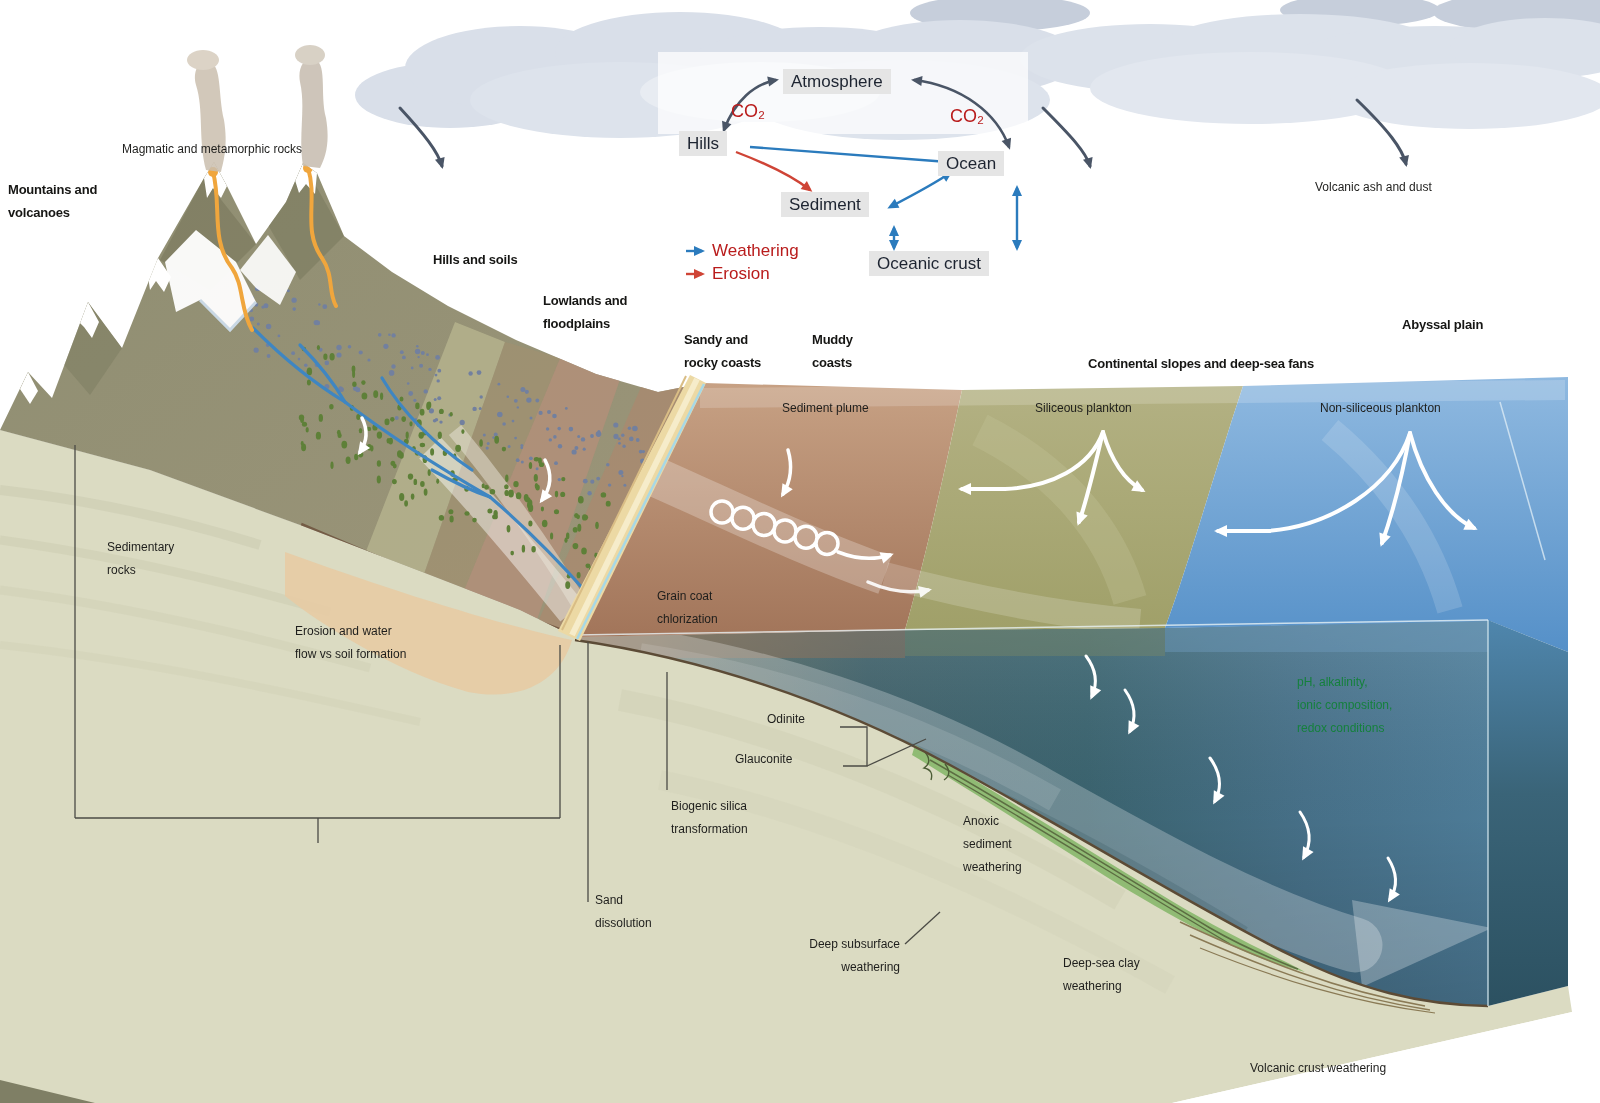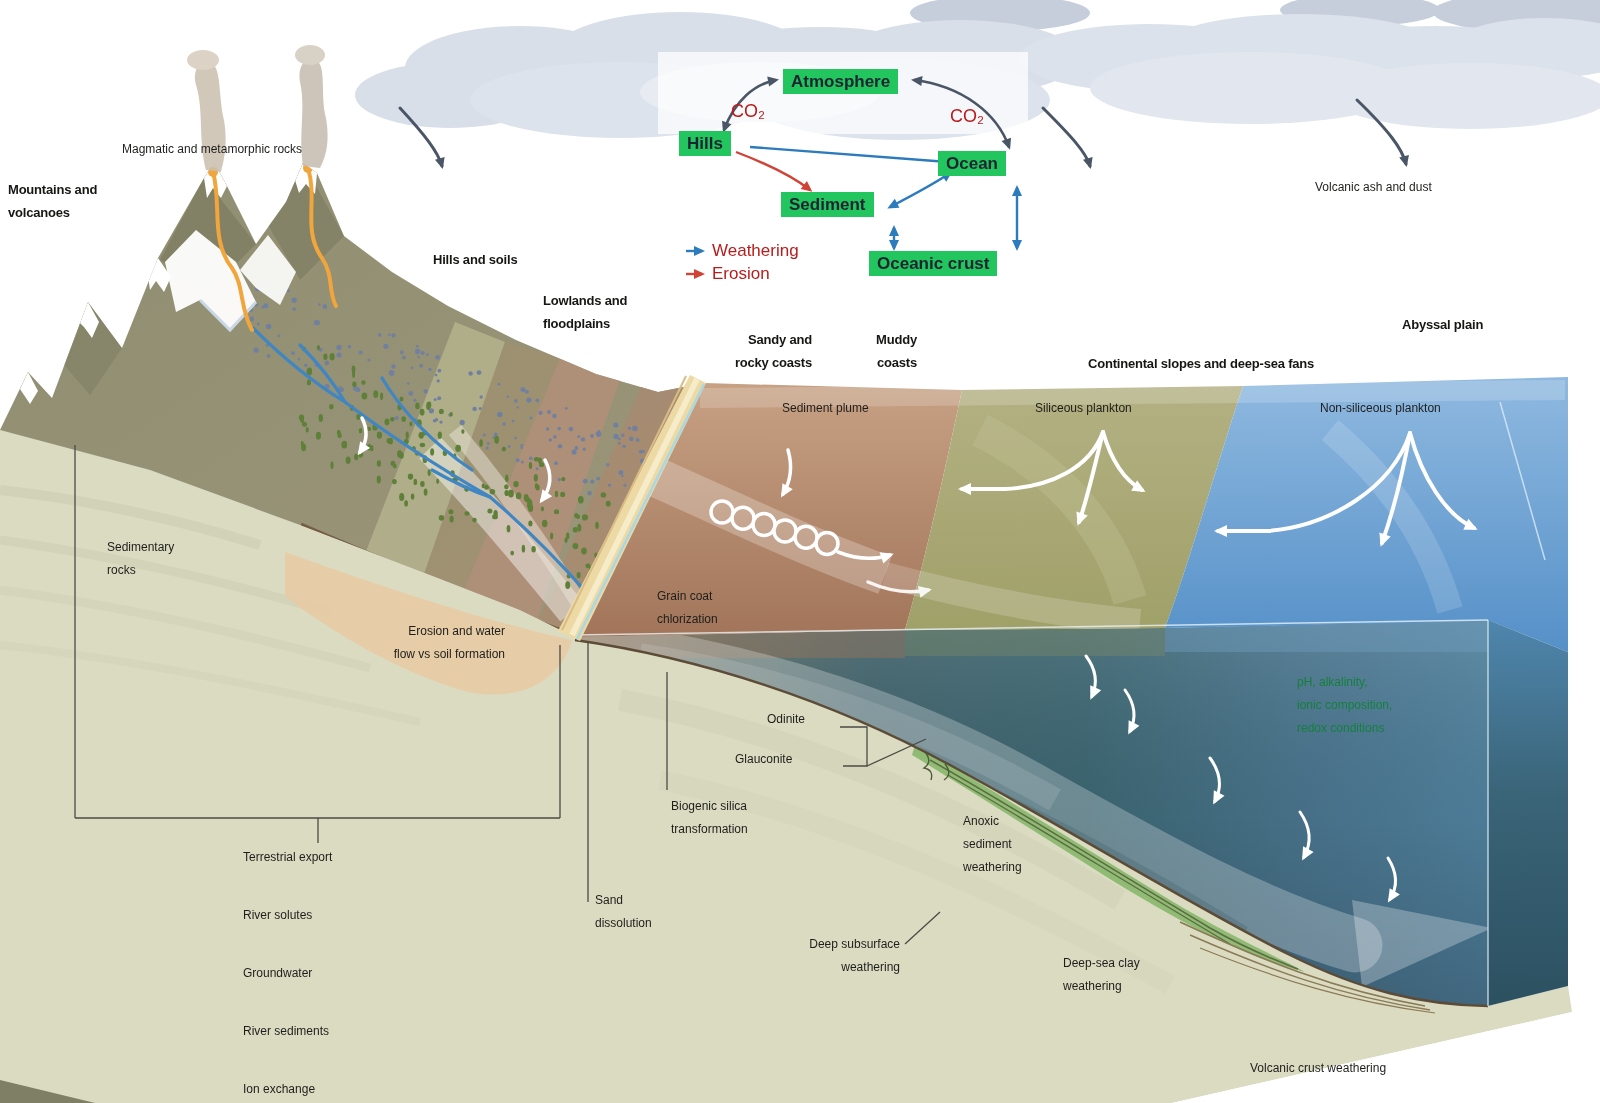--- a/index.html
+++ b/index.html
@@ -1,25 +1,25 @@
 <!DOCTYPE html>
 <html><head>
 <meta charset="utf-8">
 <style>
   html,body{margin:0;padding:0;background:#fff;}
   .stage{position:relative;width:1600px;height:1103px;background:#fff;overflow:hidden;
          font-family:"Liberation Sans",sans-serif;}
   .stage svg.art{position:absolute;left:0;top:0;}
   .lbl{position:absolute;font-size:12px;line-height:23px;color:#1e1e1c;white-space:pre-line;}
   .lbl.b{font-weight:700;font-size:13px;letter-spacing:-0.2px;color:#161614;}
-  .lbl.c{text-align:right;}
+  .lbl.c{text-align:left;}
   .lbl.r{text-align:right;}
   .lbl.list{line-height:29px;}
-  .inset-box{position:absolute;background:#22c55e;color:#1d2431;font-size:17px;line-height:21px;
-             padding:2px 8px;white-space:nowrap;font-weight:bold;}
+  .inset-box{position:absolute;background:#e5e5e5;color:#1d2431;font-size:17px;line-height:21px;
+             padding:2px 8px;white-space:nowrap;}
   .inset-txt{position:absolute;font-size:17px;color:#b91c1c;white-space:nowrap;}
 </style>
 </head>
 <body>
 
 <div class="stage">
 
 <svg class="art" width="1600" height="1103" viewBox="0 0 1600 1103">
   <defs>
     <marker id="mDark" markerUnits="userSpaceOnUse" markerWidth="16" markerHeight="16" refX="10" refY="7" orient="auto-start-reverse">
@@ -653,25 +653,20 @@
 <div class="lbl" style="left:107px;top:536px">Sedimentary
 rocks</div>
 <div class="lbl c" style="left:295px;top:620px;width:210px">Erosion and water
 flow vs soil formation</div>
 <div class="lbl" style="left:657px;top:585px">Grain coat
 chlorization</div>
 <div class="lbl" style="left:767px;top:708px">Odinite</div>
 <div class="lbl" style="left:735px;top:748px">Glauconite</div>
 <div class="lbl" style="left:671px;top:795px">Biogenic silica
 transformation</div>
-<div class="lbl list" style="left:243px;top:843px"><span style="display: block;">Terrestrial export</span>
-<span style="display: block;">River solutes</span>
-<span style="display: block;">Groundwater</span>
-<span style="display: block;">River sediments</span>
-<span style="display: block;">Ion exchange</span></div>
 <div class="lbl" style="left:595px;top:889px">Sand
 dissolution</div>
 <div class="lbl r" style="left:718px;top:933px;width:182px">Deep subsurface
 weathering</div>
 <div class="lbl" style="left:963px;top:810px">Anoxic
 sediment
 weathering</div>
 <div class="lbl" style="left:1063px;top:952px">Deep-sea clay
 weathering</div>
 <div class="lbl" style="left:1250px;top:1057px">Volcanic crust weathering</div>

